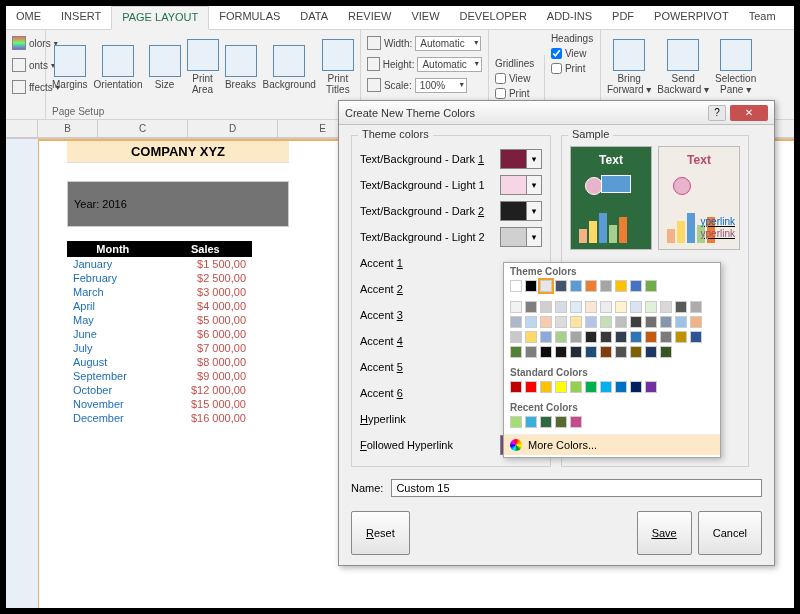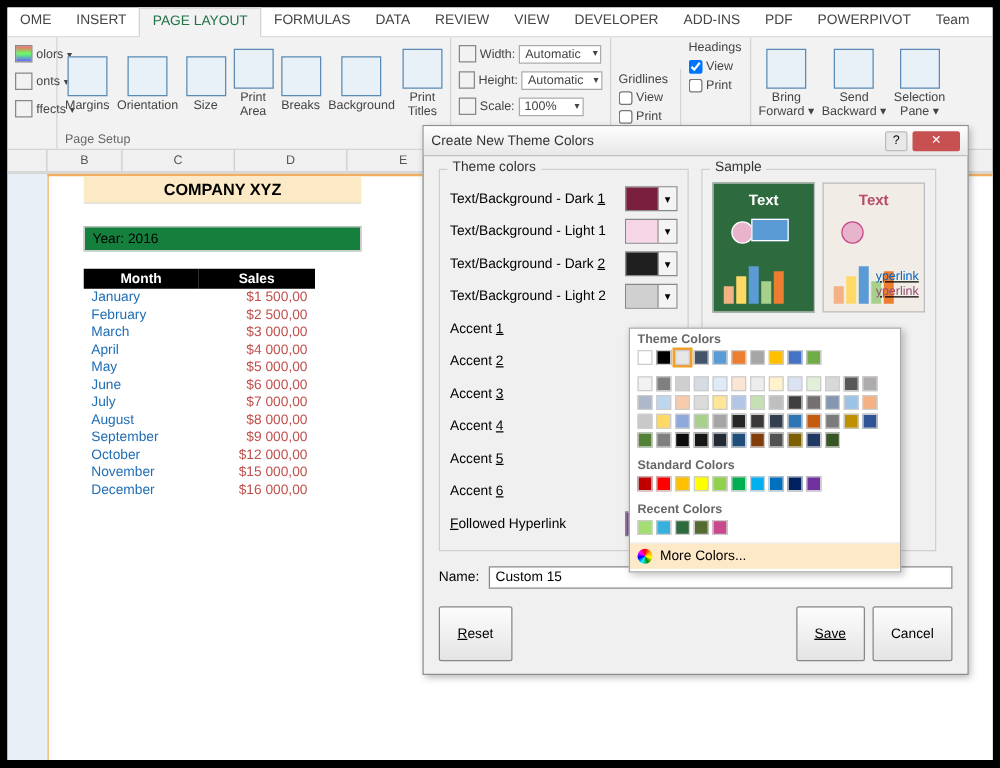--- a/index.html
+++ b/index.html
@@ -19,21 +19,21 @@
 .mini-icon { width: 14px; height: 14px; border: 1px solid #888; }
 .mini-sel { border: 1px solid #ababab; background: #fff; font-size: 10px; padding: 1px 14px 1px 4px; position: relative; }
 .mini-sel::after { content: "▾"; position: absolute; right: 2px; font-size: 8px; }
 .chk { display: flex; align-items: center; gap: 3px; font-size: 10px; }
 .chk input { width: 11px; height: 11px; }
 .colhdr { display: flex; background: #f0f0f0; border-bottom: 1px solid #ccc; height: 18px; font-size: 10px; color: #555; }
 .colhdr > div { border-right: 1px solid #ccc; text-align: center; line-height: 18px; }
 .sheet { position: relative; background: #e8eff6; height: 470px; border-top: 1px solid #ccc; }
 .sheet-inner { position: absolute; left: 32px; top: 0; right: 0; bottom: 0; background: #fff; border-left: 1px solid #f0b060; border-top: 2px solid #f0b060; }
 .title-cell { background: #fce9c6; text-align: center; font-weight: bold; padding: 3px; font-size: 13px; border-bottom: 1px solid #ddd; width: 222px; }
-.year-cell { background: #15803d; padding: 3px 6px; font-size: 11px; border: 1px solid #ccc; margin-top: 18px; width: 222px; }
+.year-cell { background: #737373; padding: 16px 6px; font-size: 11px; border: 1px solid #ccc; margin-top: 18px; width: 222px; }
 .tbl { margin-top: 14px; font-size: 11px; width: 185px; border-collapse: collapse; }
 .tbl th { background: #000; color: #fff; font-weight: bold; padding: 2px 6px; text-align: center; }
 .tbl td { padding: 1px 6px; }
 .tbl td:first-child { color: #1f6db5; margin-left: 44px; }
 .tbl td:last-child { color: #c0504d; text-align: right; }
 
 .dialog { position: absolute; left: 338px; top: 100px; width: 437px; background: #f0f0f0; border: 1px solid #8e8e8e; box-shadow: 2px 2px 6px rgba(0,0,0,0.3); font-size: 11px; }
 .dlg-title { background: linear-gradient(#fdfdfd,#e8e8e8); border-bottom: 1px solid #c0c0c0; height: 24px; display: flex; align-items: center; padding: 0 6px; position: relative; }
 .dlg-title .t { flex: 1; color: #333; }
 .dlg-close { width: 38px; height: 16px; background: #c75050; color: #fff; text-align: center; font-size: 10px; line-height: 16px; border-radius: 2px; margin-left: 4px; }
@@ -335,20 +335,23 @@
             <span class="tc-label">Accent <u>3</u></span>
           </div>
           <div class="tc-row">
             <span class="tc-label">Accent <u>4</u></span>
           </div>
           <div class="tc-row">
             <span class="tc-label">Accent <u>5</u></span>
           </div>
           <div class="tc-row">
             <span class="tc-label">Accent <u>6</u></span>
+          </div>
+          <div class="tc-row">
+            <span class="tc-label"><u>H</u>yperlink</span>
           </div>
           <div class="tc-row">
             <span class="tc-label"><u>F</u>ollowed Hyperlink</span>
             <span class="swatch-btn">
               <span class="sw" style="background:#7a4a8a"></span>
               <span class="dd">▾</span>
             </span>
           </div>
         </div>
     </div>

